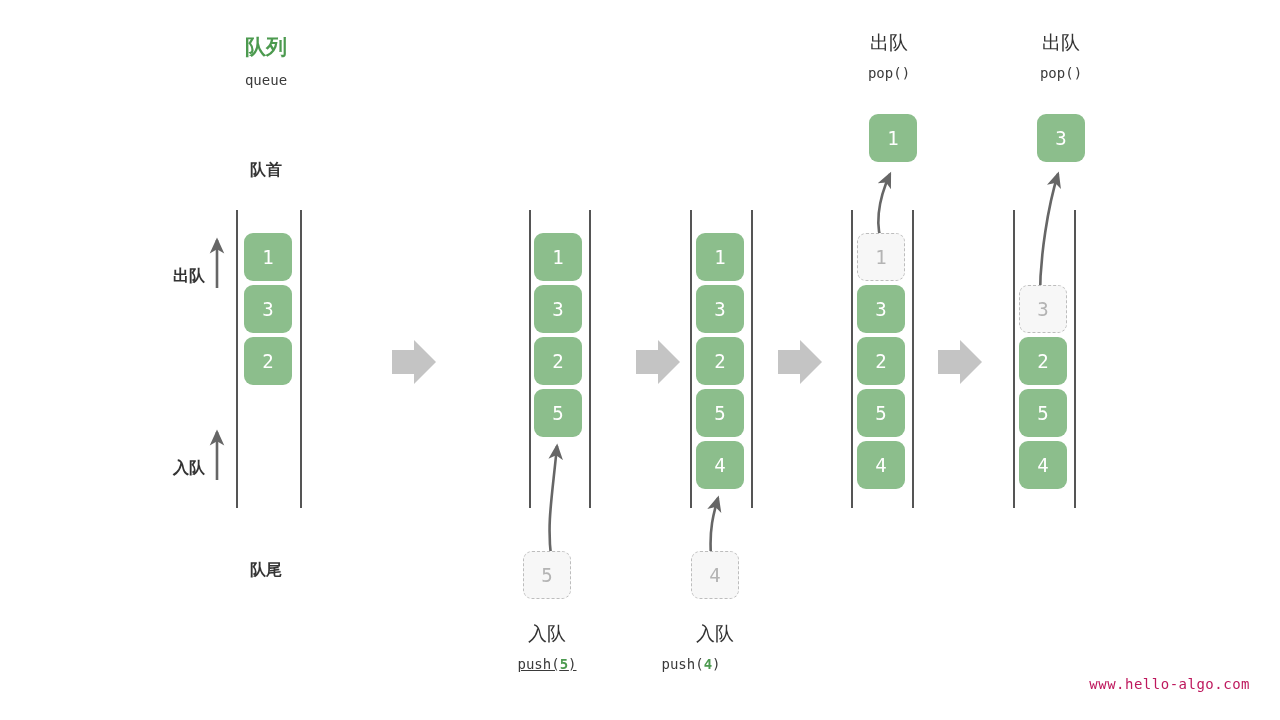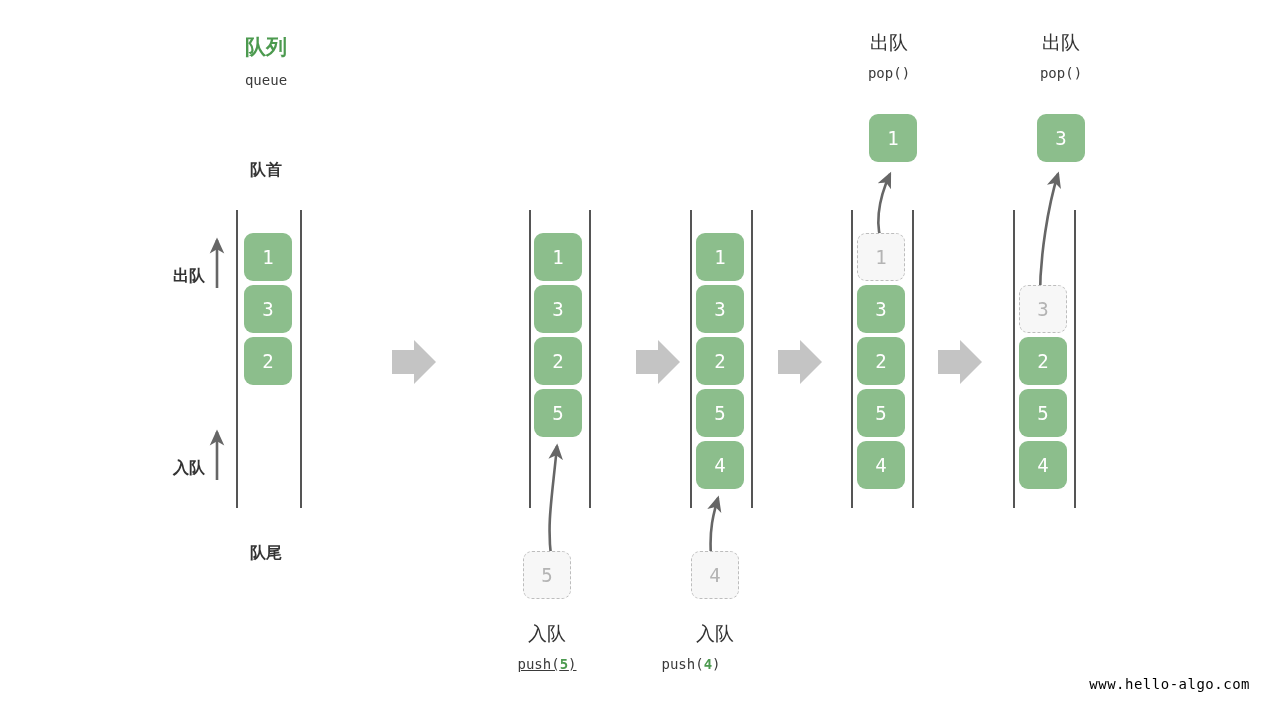--- a/index.html
+++ b/index.html
@@ -44,21 +44,21 @@
     font-size: 16px;
     color: #333333;
   }
   .t-cn {
     font-size: 19px;
     color: #333333;
   }
   .t-watermark {
     font-family: "DejaVu Sans Mono", "Liberation Mono", monospace;
     font-size: 14px;
-    color: #000000;
+    color: #be185d;
     letter-spacing: 0.5px;
   }
   .grn { color: #4c9a4f; font-weight: bold; }
 
   
   .rail {
     position: absolute;
     width: 1.6px;
     background: #555555;
   }
@@ -141,21 +141,21 @@
     </g>
     <g>
       <path d="M938,350 L960,350 L960,340 L982,362 L960,384 L960,374 L938,374 Z" fill="#c4c4c4"></path>
     </g>
   </svg>
 
   <div class="lbl t-title-cn" style="left:206px; top:34px; width:120px;">队列</div>
   <div class="lbl t-mono" style="left:206px; top:72px; width:120px;">queue</div>
 
   <div class="lbl t-cn-bold" style="left:206px; top:160px; width:120px;">队首</div>
-  <div class="lbl t-cn-bold" style="left:206px; top:543px; width:120px;">队尾</div>
+  <div class="lbl t-cn-bold" style="left:206px; top:560px; width:120px;">队尾</div>
   <div class="lbl t-cn-bold" style="left:135px; top:266px; width:70px; text-align:right;">出队</div>
   <div class="lbl t-cn-bold" style="left:135px; top:458px; width:70px; text-align:right;">入队</div>
 
   <div>
     <div class="rail" style="left:236px; top:210px; height:298px;"></div>
     <div class="rail" style="left:300px; top:210px; height:298px;"></div>
     <div class="box filled" style="left:244px; top:233px;">1</div>
     <div class="box filled" style="left:244px; top:285px;">3</div>
     <div class="box filled" style="left:244px; top:337px;">2</div>
   </div>

